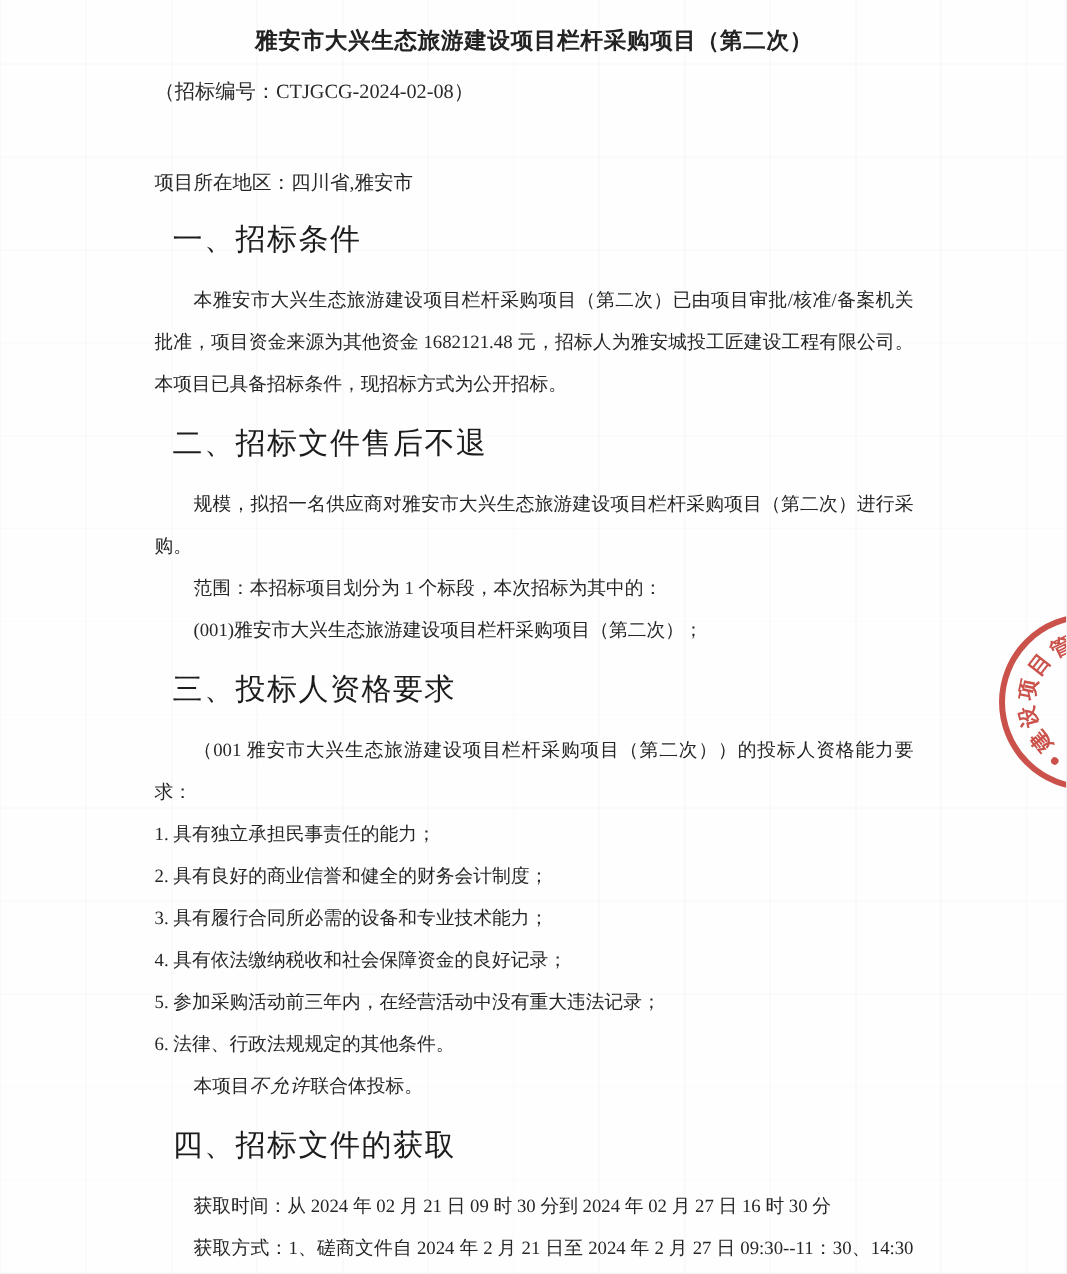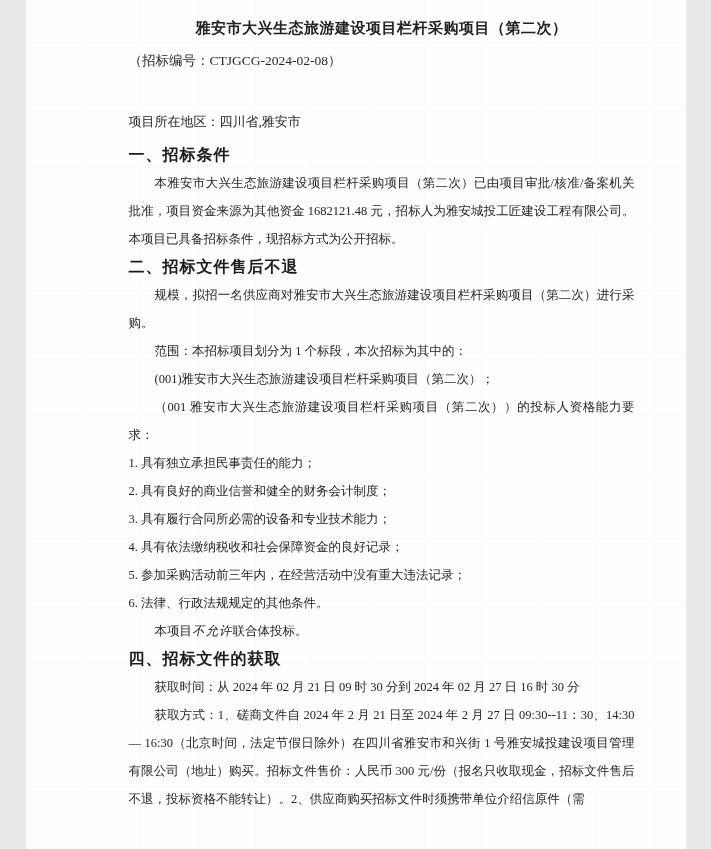--- a/index.html
+++ b/index.html
@@ -2,21 +2,21 @@
 <html><head>
 <meta charset="utf-8">
 <style>
   html, body {
     margin: 0;
     padding: 0;
     background: #e9e9e9;
   }
   .page {
     position: relative;
-    width: 660px;
+    width: 711px;
     height: 849px;
     margin: 0 auto;
     background-color: #fefefe;
     background-image:
       repeating-linear-gradient(90deg, rgba(130,135,145,0.035) 0 1px, transparent 1px 57px),
       repeating-linear-gradient(0deg, rgba(130,135,145,0.028) 0 1px, transparent 1px 62px);
     overflow: hidden;
     color: #262626;
     font-family: "Liberation Serif", "DejaVu Serif", serif;
   }
@@ -44,24 +44,24 @@
   }
   .location {
     margin-top: 37px;
     font-size: 13px;
     line-height: 24px;
   }
   .body {
     margin-top: 7px;
   }
   .body h2 {
-    margin: 0;
-    font-size: 16px;
+    margin: 12px;
+    font-size: 20px;
     line-height: 28px;
-    font-weight: bold;
+    font-weight: normal;
     color: #1c1c1c;
     font-family: "Liberation Sans", "DejaVu Sans", sans-serif;
     letter-spacing: 1px;
   }
   .body p {
     margin: 0;
     font-size: 12.5px;
     line-height: 28px;
     text-align: justify;
   }
@@ -96,20 +96,21 @@
     <div class="body">
 
       <h2>一、招标条件</h2>
       <p class="indent">本雅安市大兴生态旅游建设项目栏杆采购项目（第二次）已由项目审批/核准/备案机关批准，项目资金来源为其他资金 1682121.48 元，招标人为雅安城投工匠建设工程有限公司。本项目已具备招标条件，现招标方式为公开招标。</p>
 
       <h2>二、招标文件售后不退</h2>
       <p class="indent">规模，拟招一名供应商对雅安市大兴生态旅游建设项目栏杆采购项目（第二次）进行采购。</p>
       <p class="indent">范围：本招标项目划分为 1 个标段，本次招标为其中的：</p>
       <p class="indent">(001)雅安市大兴生态旅游建设项目栏杆采购项目（第二次）；</p>
 
+      <h2>三、投标人资格要求</h2>
       <p class="indent">（001 雅安市大兴生态旅游建设项目栏杆采购项目（第二次））的投标人资格能力要求：</p>
       <p>1. 具有独立承担民事责任的能力；</p>
       <p>2. 具有良好的商业信誉和健全的财务会计制度；</p>
       <p>3. 具有履行合同所必需的设备和专业技术能力；</p>
       <p>4. 具有依法缴纳税收和社会保障资金的良好记录；</p>
       <p>5. 参加采购活动前三年内，在经营活动中没有重大违法记录；</p>
       <p>6. 法律、行政法规规定的其他条件。</p>
       <p class="indent"><span>本项目</span><em>不允许</em><span>联合体投标。</span></p>
 
       <h2>四、招标文件的获取</h2>

